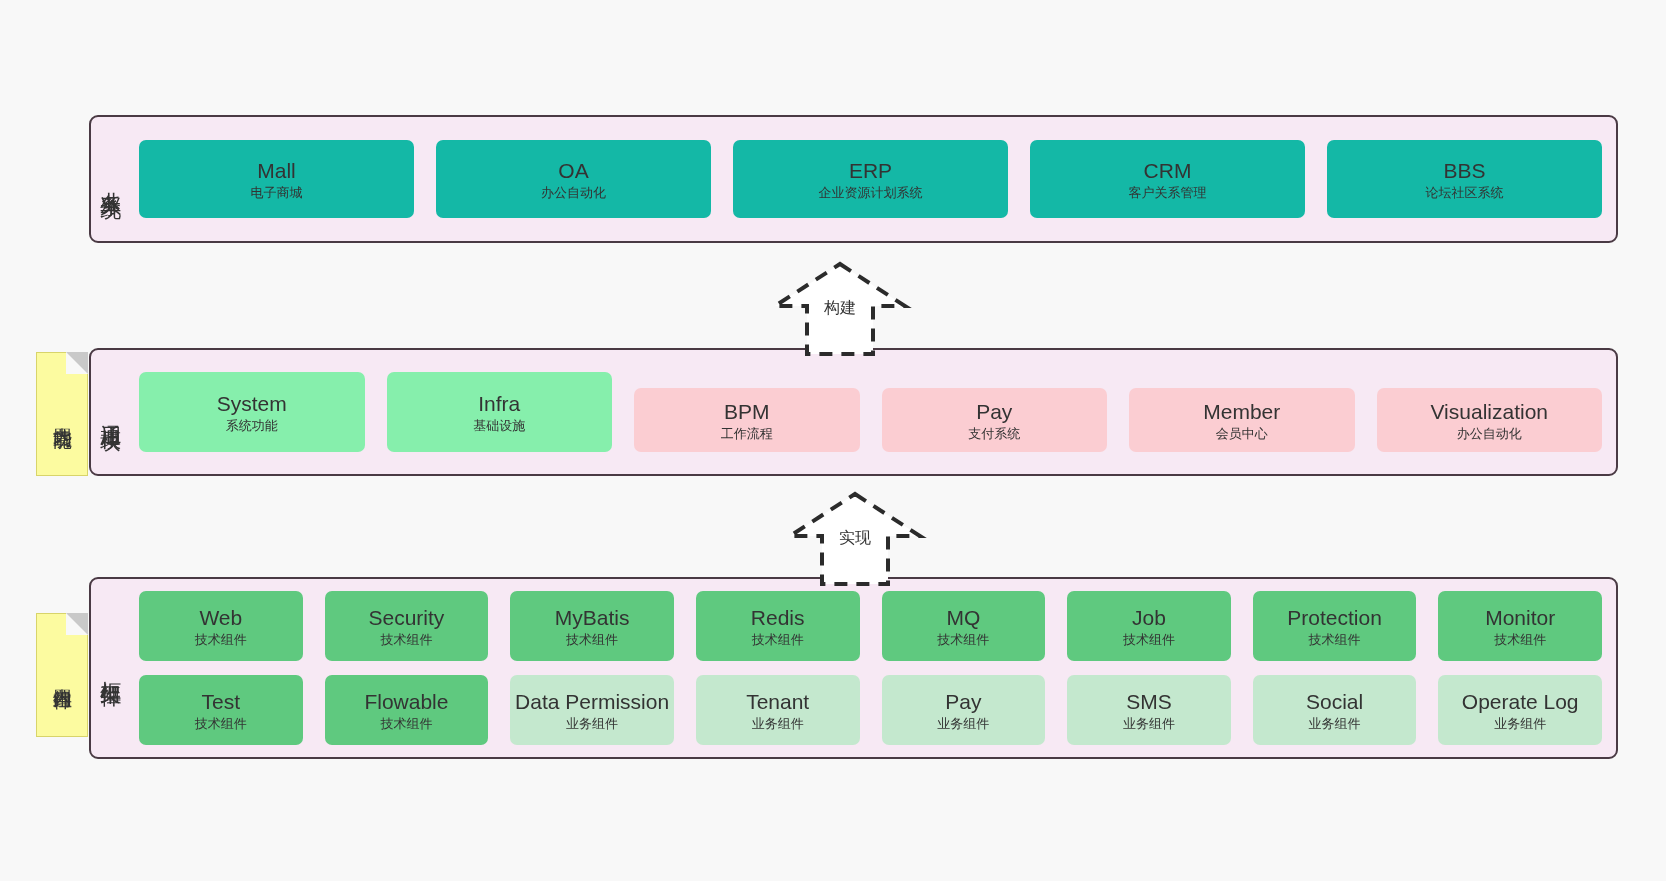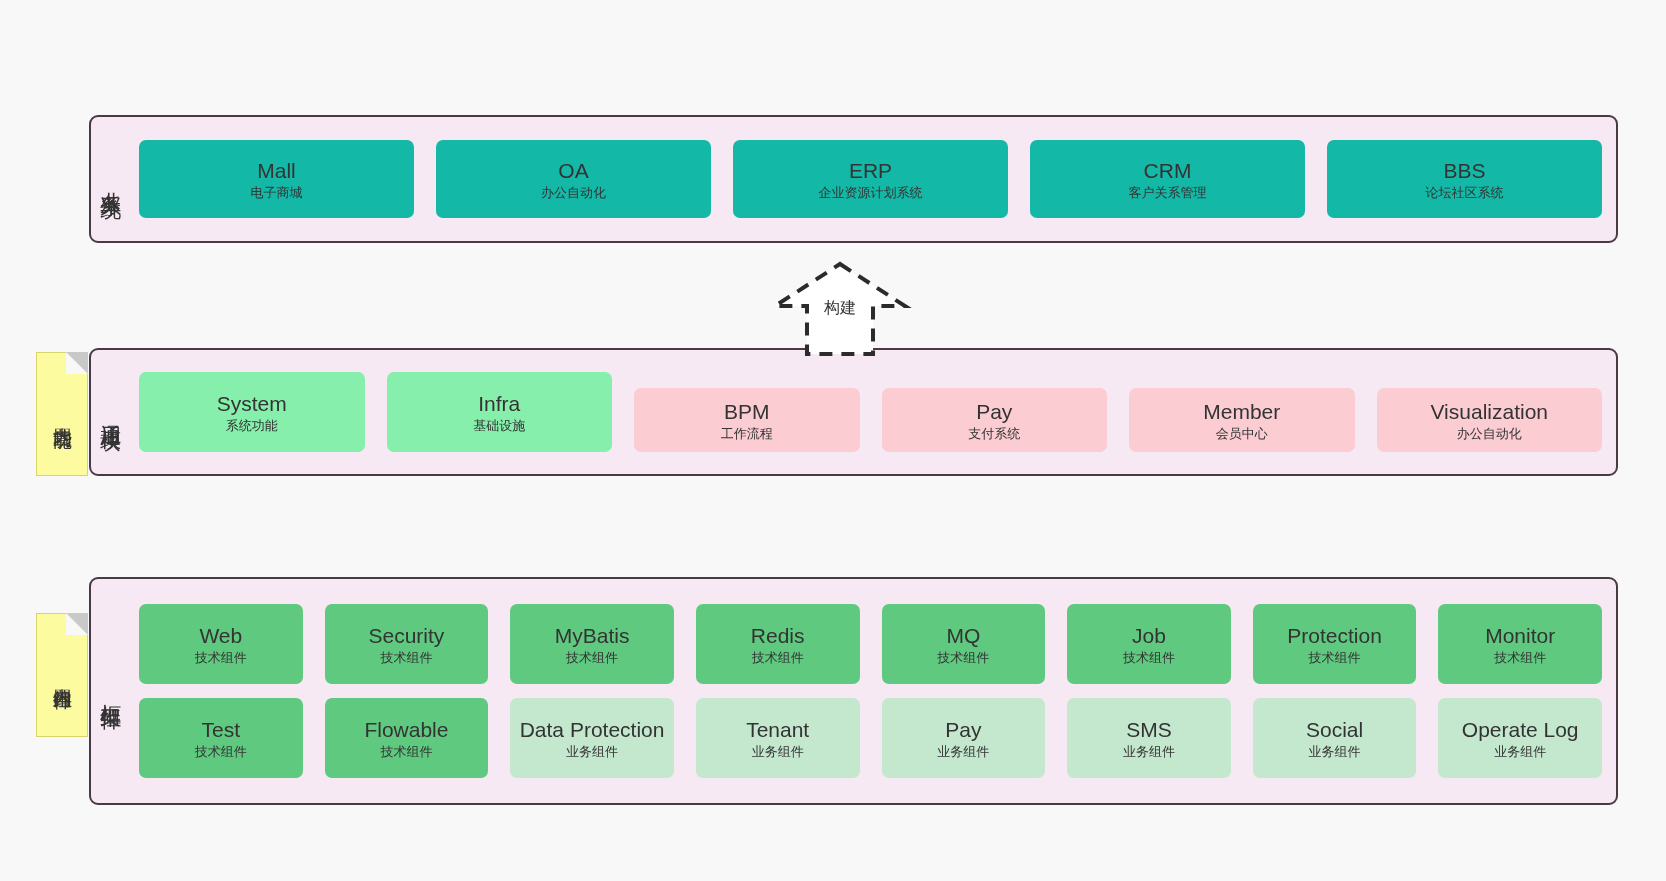--- a/index.html
+++ b/index.html
@@ -71,21 +71,21 @@
   .c-red{background:#86efac;}
   .c-pink{background:#fbcdd2;margin-top:16px;}
   .c-green{background:#5fc97f;}
   .c-lgreen{background:#c4e8ce;}
 
   
   #band-business{left:89px;top:115px;width:1529px;height:128px;}
   #band-business .row{height:78px;}
   #band-common{left:89px;top:348px;width:1529px;height:128px;}
   #band-common .row{height:80px;}
-  #band-framework{left:89px;top:577px;width:1529px;height:228px;}
+  #band-framework{left:89px;top:577px;width:1529px;height:182px;}
   #band-framework .row{height:80px;}
 
   
   .note{
     position:absolute;
     width:52px;
     background:#fcfba0;
     border:1px solid #d8d46a;
     box-sizing:border-box;
     display:flex;
@@ -206,20 +206,26 @@
           <span class="t2">会员中心</span>
         </div>
         <div class="card c-pink">
           <span class="t1">Visualization</span>
           <span class="t2">办公自动化</span>
         </div>
       </div>
     </div>
   </div>
 
+  <div class="arrow" id="arrow-implement">
+    <svg width="150" height="100" viewBox="0 0 150 100">
+      <path d="M 75 6 L 140 48 L 108 48 L 108 96 L 42 96 L 42 48 L 10 48 Z" fill="#ffffff" stroke="#2b2b2b" stroke-width="4" stroke-dasharray="13 9" stroke-linejoin="miter"></path>
+    </svg>
+    <div class="alabel">实现</div>
+  </div>
 
   <div class="note" id="note-builtin-components">
     <span>内置组件</span>
   </div>
 
   <div class="band" id="band-framework">
     <div class="band-label">框架组件</div>
     <div class="band-body">
 
       <div class="row">
@@ -260,21 +266,21 @@
       <div class="row">
         <div class="card c-green">
           <span class="t1">Test</span>
           <span class="t2">技术组件</span>
         </div>
         <div class="card c-green">
           <span class="t1">Flowable</span>
           <span class="t2">技术组件</span>
         </div>
         <div class="card c-lgreen">
-          <span class="t1">Data Protection</span>
+          <span class="t1">Data Permission</span>
           <span class="t2">业务组件</span>
         </div>
         <div class="card c-lgreen">
           <span class="t1">Tenant</span>
           <span class="t2">业务组件</span>
         </div>
         <div class="card c-lgreen">
           <span class="t1">Pay</span>
           <span class="t2">业务组件</span>
         </div>

